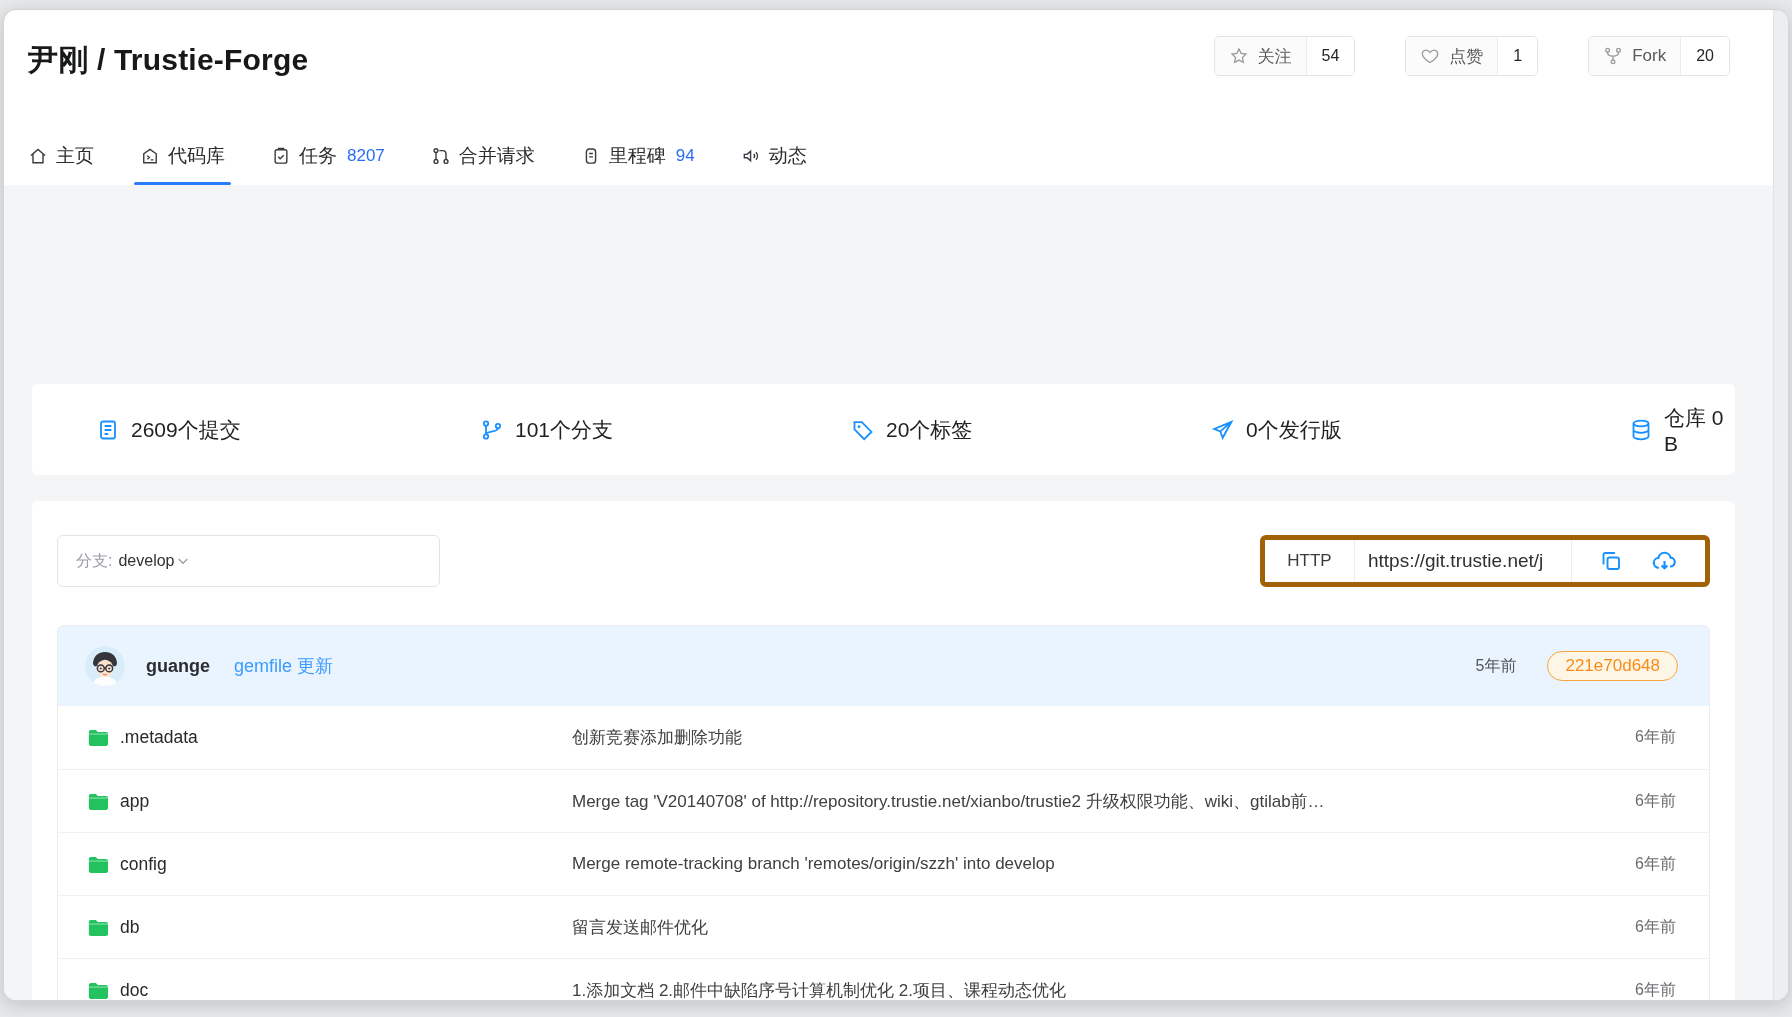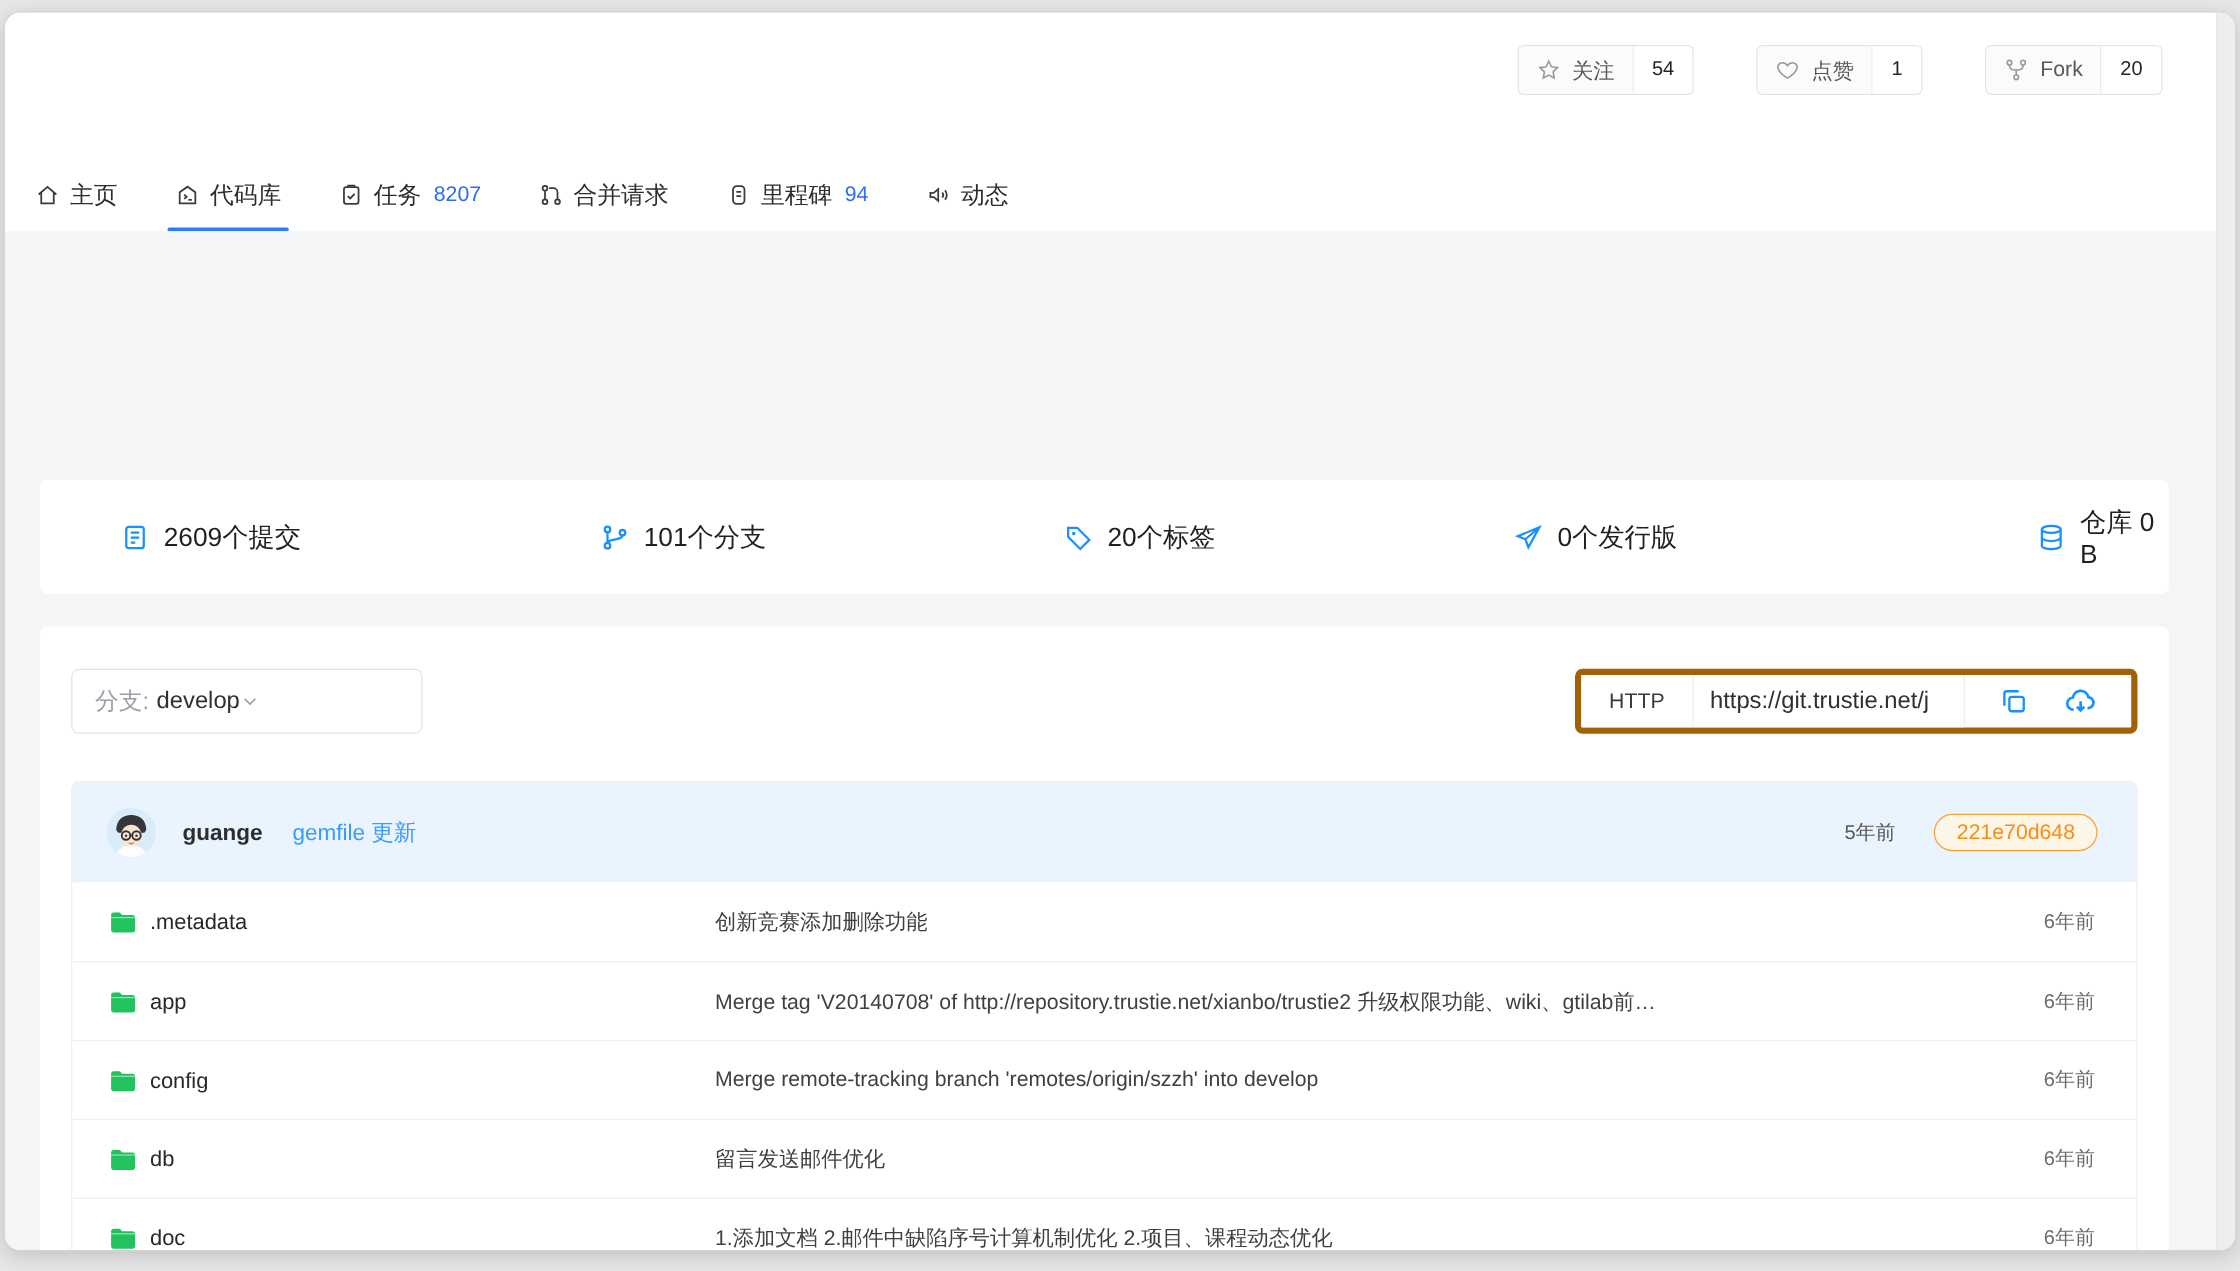--- a/index.html
+++ b/index.html
@@ -69,22 +69,22 @@
     position:absolute; top:50%; transform:translateY(-50%);
     display:flex; align-items:center; gap:11px;
     font-size:21px; font-weight:500; color:#1f2023; cursor:pointer;
   }
   .stat-item svg { stroke:var(--accent-blue,#1890ff); }
   .stat-0{left:64px}.stat-1{left:448px}.stat-2{left:819px}.stat-3{left:1179px}.stat-4{left:1597px}
   
   .main-card { top:316px; bottom:0; border-radius:6px 6px 0 0; padding:34px 25px 0 25px; }
   .repo-toolbar { display:flex; justify-content:space-between; }
   .branch-select {
-    width:281px; height:52px; border:1px solid #e3e4e6; border-radius:6px;
-    display:flex; align-items:center; padding:0 18px; font-size:19px; cursor:pointer;
+    width:383px; height:52px; border:1px solid #e3e4e6; border-radius:6px;
+    display:flex; align-items:center; padding:0 18px; font-size:16px; cursor:pointer;
     background:#fff;
   }
   .branch-select .b-label { color:#9a9fa8; }
   .branch-select .b-value { color:#2f3033; margin-left:6px; }
   .branch-select svg { margin-left:auto; stroke:#9a9fa8; }
   .clone-group {
     width:450px; height:52px; border:5px solid #a16207; border-radius:6px;
     display:flex; align-items:stretch; background:#fff; overflow:hidden;
   }
   .clone-protocol {
@@ -130,20 +130,21 @@
   .file-time { font-size:16px; color:#6b6c70; justify-self:end; }
   .folder-glyph { flex:0 0 auto; }
   icon, .i { display:inline-flex; }
   svg { display:block; }
 </style>
 </head>
 <body>
 
 <div class="window">
 
+  <div class="page-title">尹刚 / Trustie-Forge</div>
 
   <div class="header-actions">
     <div class="action-btn">
       <span class="seg-label">
         <span class="i">
           <svg width="20" height="20" viewBox="0 0 24 24" fill="none" stroke-width="1.6">
               <path d="M12 3.6l2.6 5.3 5.8.8-4.2 4.1 1 5.8L12 16.9l-5.2 2.7 1-5.8-4.2-4.1 5.8-.8z"></path>
             </svg>
         </span>
         <span>关注</span>

